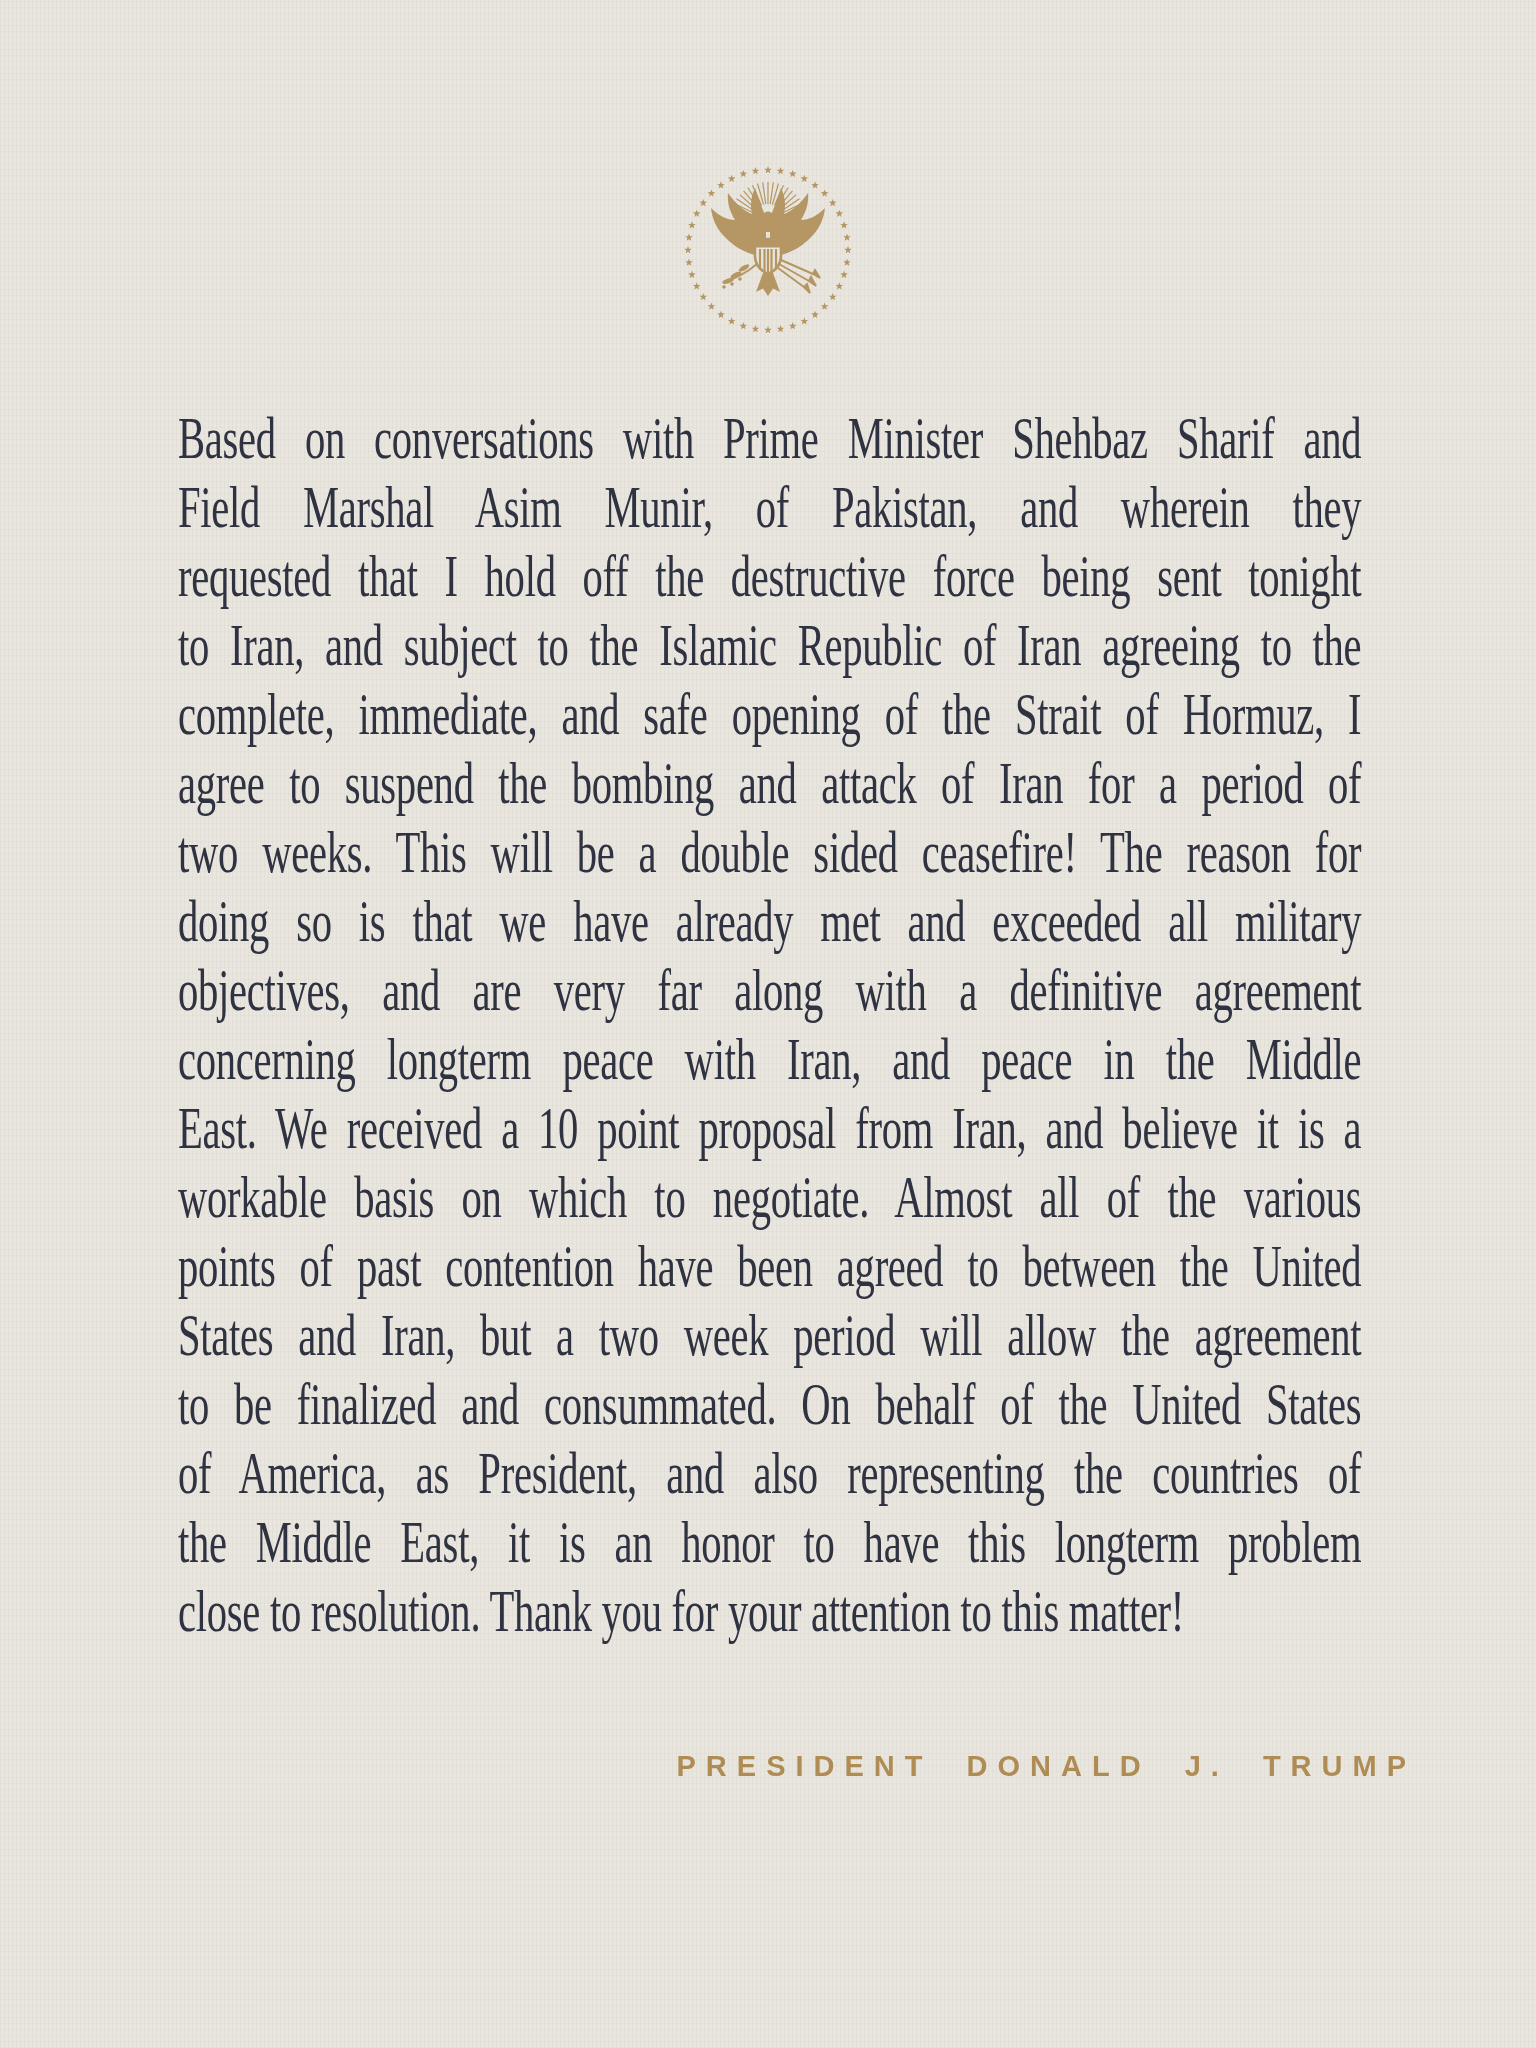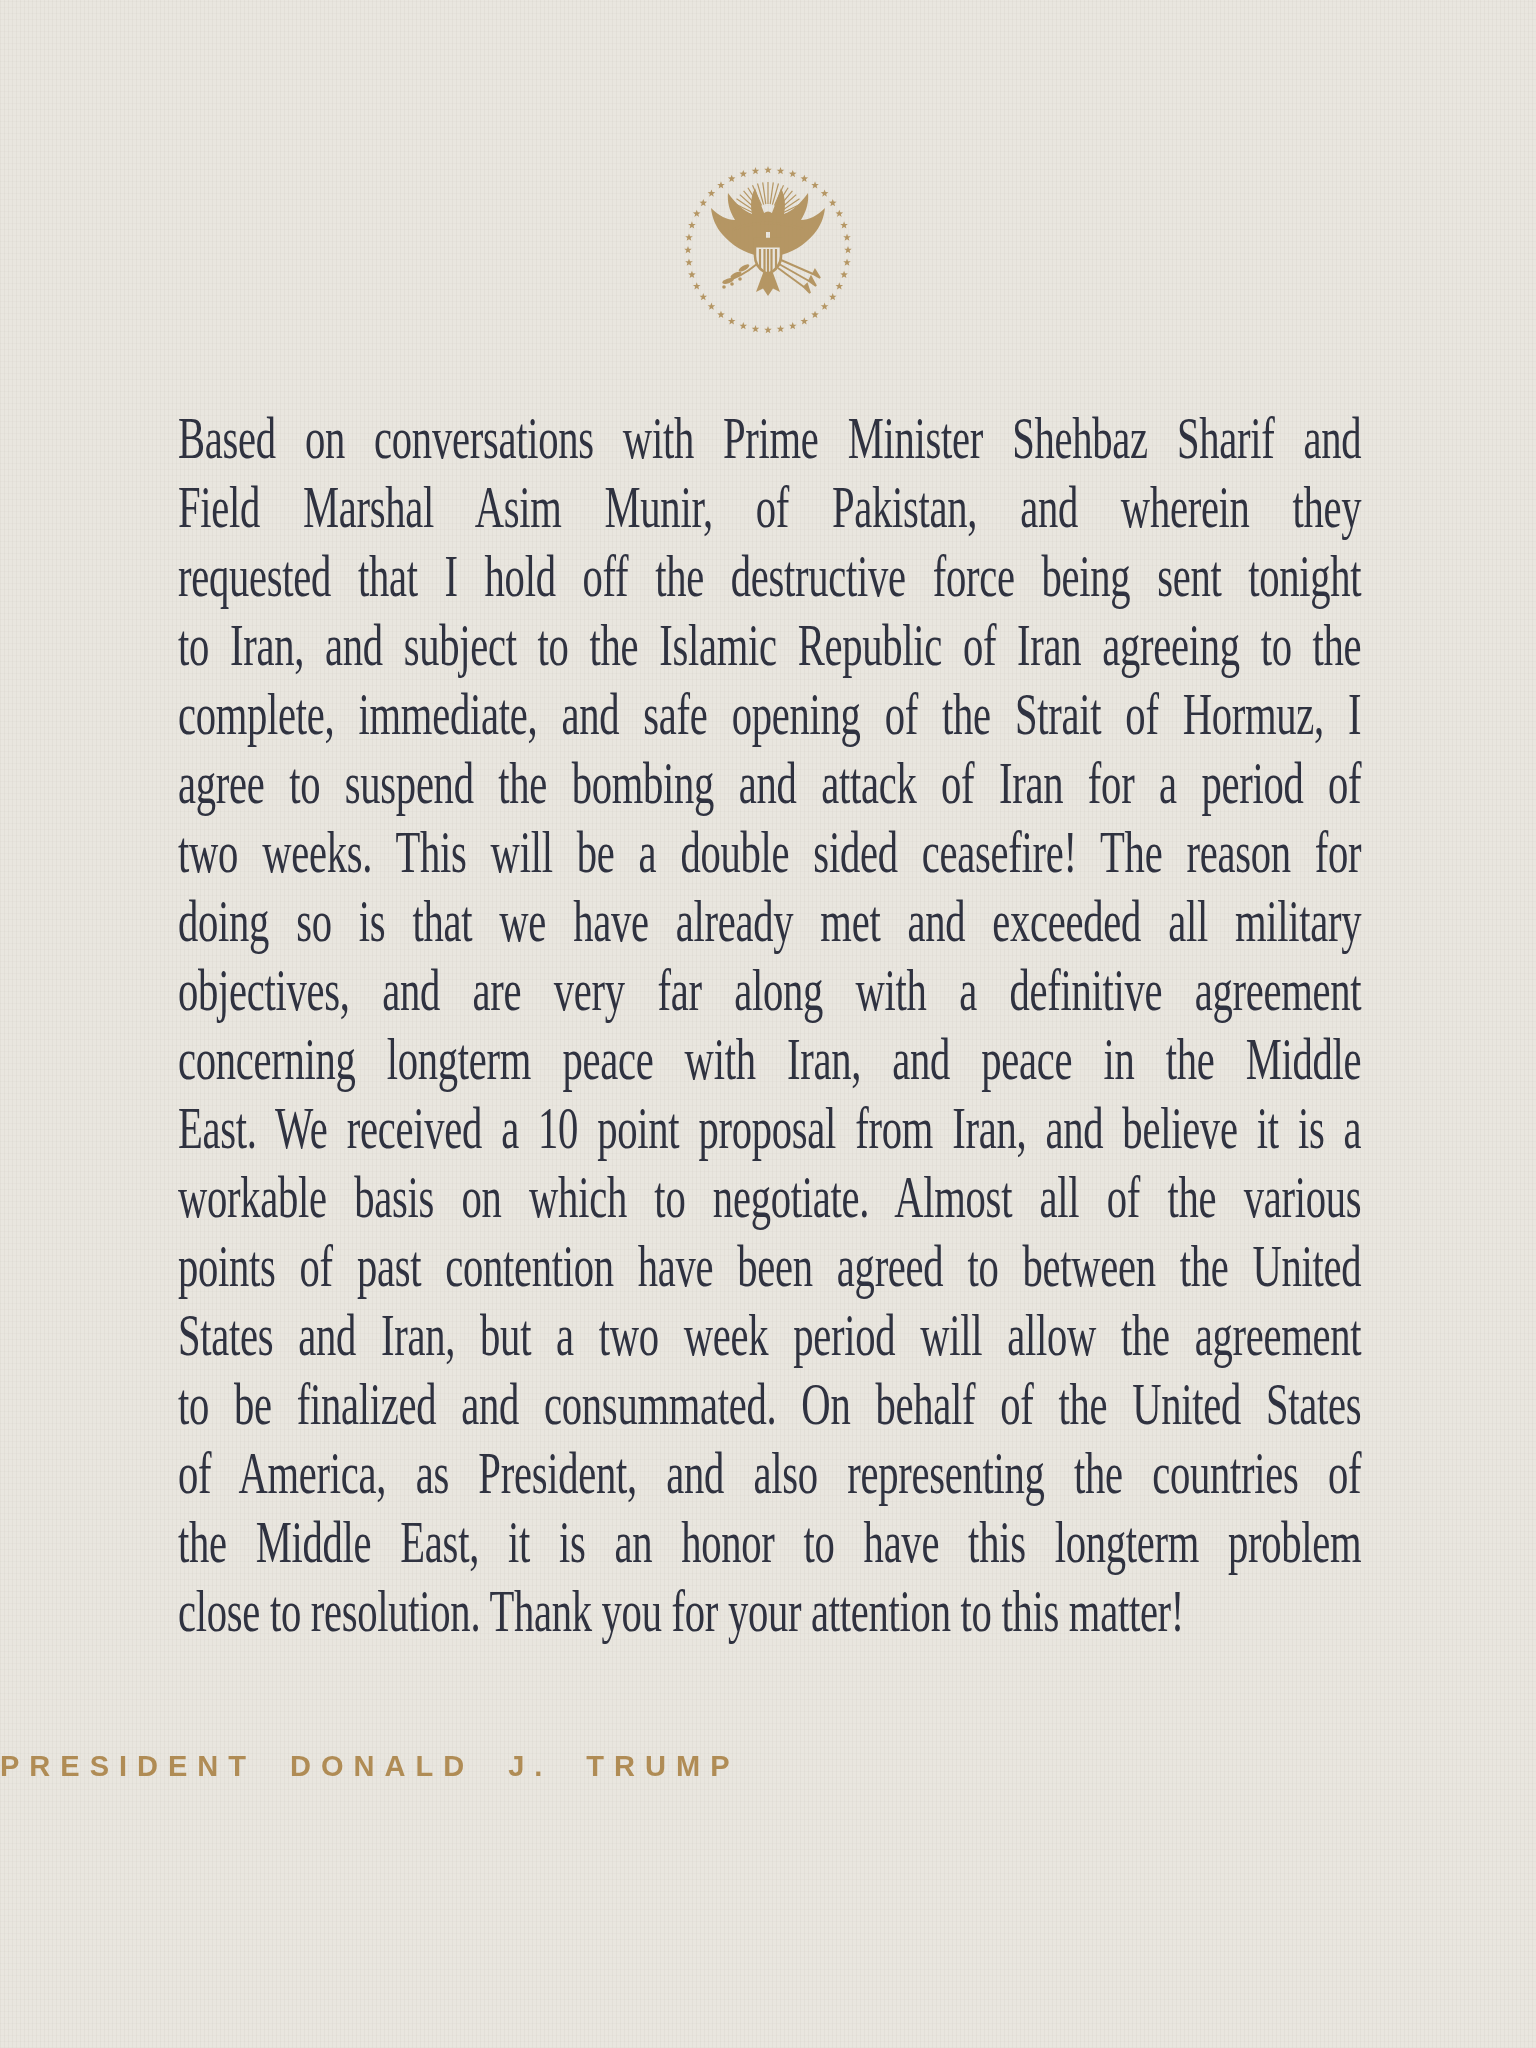--- a/index.html
+++ b/index.html
@@ -32,21 +32,21 @@
     letter-spacing:-0.4px;
   }
   .letter .line{
     height:69px;white-space:nowrap;
     text-align:justify;text-align-last:justify;
     text-justify:inter-word;
   }
   .letter .line.last{text-align-last:left;}
   .signature{
     position:absolute;left:0;top:1750px;width:1416px;
-    text-align:left;
+    text-align:right;
     font-family:"Liberation Sans","DejaVu Sans",sans-serif;
     font-weight:bold;font-size:29px;
     letter-spacing:10px;word-spacing:16px;
     color:var(--sig-gold);
   }
 </style>
 </head>
 <body>
 
 <div class="paper-texture"></div>

